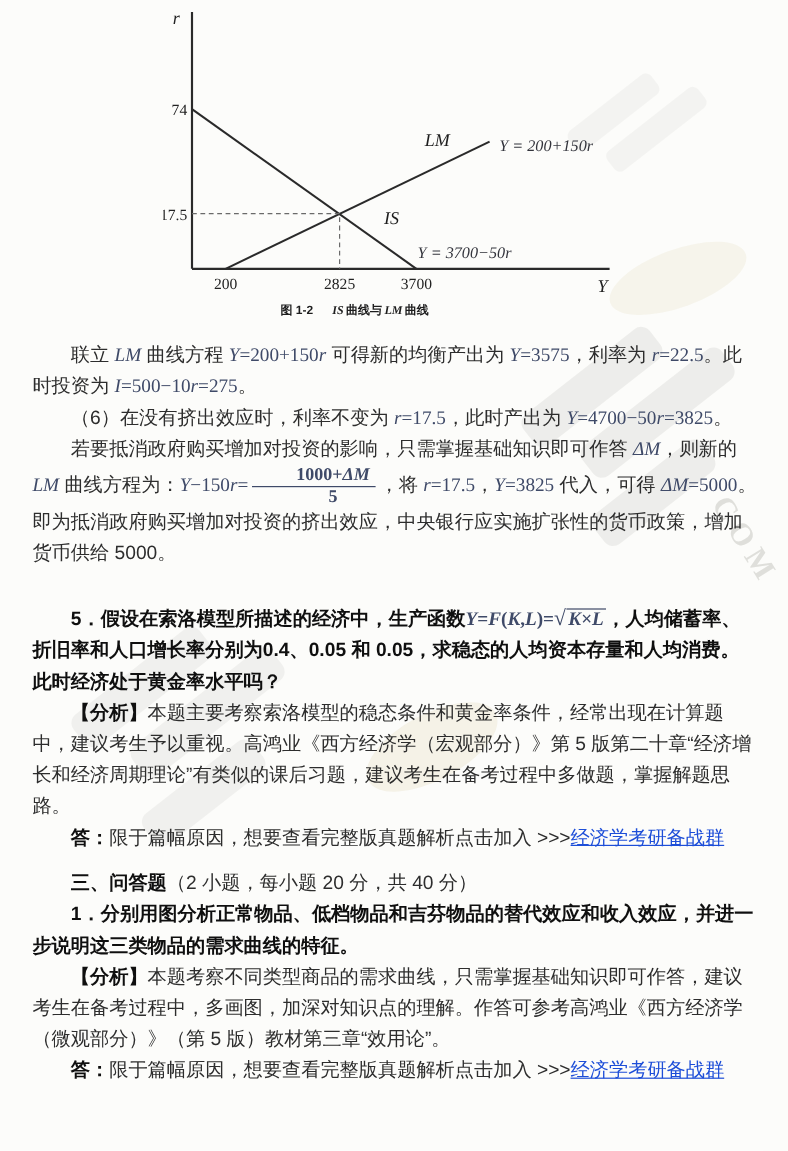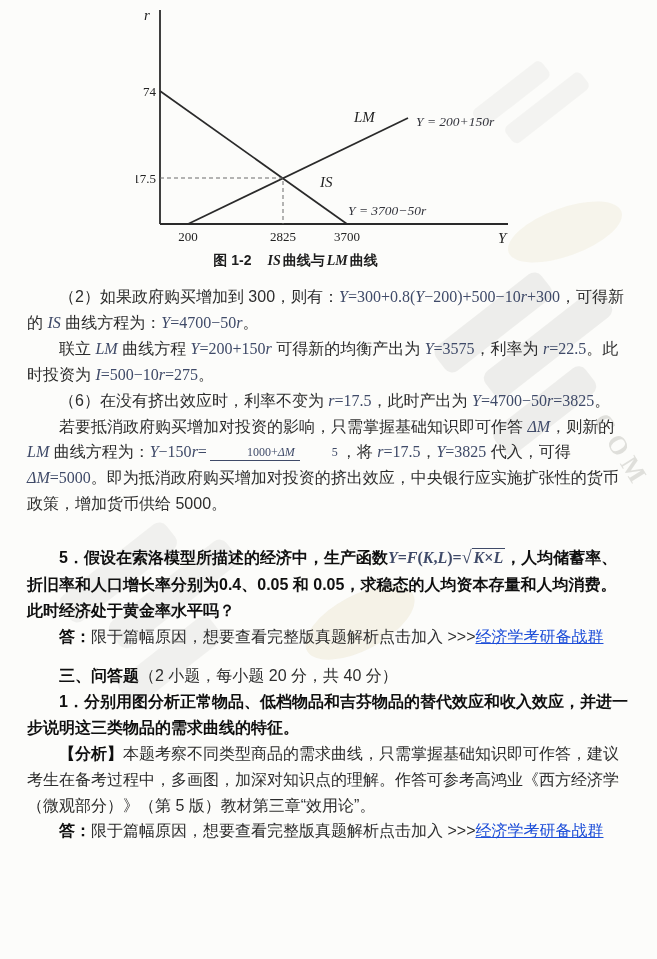--- a/index.html
+++ b/index.html
@@ -9,35 +9,35 @@
   
   .figure-wrap{position:absolute;left:136px;top:4px;width:400px;}
   .axis{stroke:#2a2a2a;stroke-width:1.8;fill:none;}
   .curve{stroke:#2a2a2a;stroke-width:1.7;fill:none;}
   .dash{stroke:#6a6a6a;stroke-width:1;stroke-dasharray:4 3;fill:none;}
   .ax-lab{font:italic 15px "Liberation Serif",serif;fill:#222;}
   .tick{font:13px "Liberation Serif",serif;fill:#222;}
   .curve-lab{font:italic 15px "Liberation Serif",serif;fill:#1e1e1e;}
   .eq{font:italic 13.5px "Liberation Serif",serif;fill:#33343c;}
   .caption{position:absolute;left:0;top:252px;width:591px;text-align:center;
-           font-size:14px;color:#1d1d1d;font-weight:700;}
+           font-size:10px;color:#1d1d1d;font-weight:700;}
   .cap-math{font-family:"Liberation Serif",serif;font-style:italic;font-weight:700;margin:0 2px;}
   .cap-pre{margin-right:14px;}
 
   
   .doc-body{position:absolute;left:27px;top:284px;width:605px;}
   .para{margin:0;text-indent:2em;font-size:16px;line-height:1.62;color:#2d2d2d;}
   .para.q{font-weight:700;color:#0f0f0f;}
   .p-gap-md{margin-top:26px;}
   .p-gap-sm{margin-top:13px;}
   .seg-bold{font-weight:700;color:#0f0f0f;}
   .seg-formula{font-family:"Liberation Serif",serif;color:#3f4a68;white-space:nowrap;}
   .seg-formula i{font-style:italic;}
-  .frac{display:inline-flex;flex-direction:row;text-align:center;vertical-align:middle;
-        line-height:1.15;margin:0 3px;font-size:12px;}
+  .frac{display:inline-flex;flex-direction:column;text-align:center;vertical-align:middle;
+        line-height:1.15;margin:0 3px;font-size:15px;font-weight:bold;}
   .frac .num{display:block;border-bottom:1px solid #3f4a68;padding:0 5px;}
   .frac .den{display:block;}
   .sqrt-sign{font-size:18px;}
   .rad{border-top:1.6px solid #3f4a68;padding:0 2px;}
   .doc-link{color:#1d4ed8;text-decoration:underline;cursor:pointer;}
 
   
   .wm{position:absolute;pointer-events:none;z-index:0;}
   .doc-body,.figure-wrap,.caption{z-index:1;}
   .wm-com{font:700 26px "Liberation Serif",serif;color:#c9c9c3;opacity:.55;
@@ -99,28 +99,28 @@
       <text class="curve-lab" x="184" y="183">IS</text>
       <text class="eq" x="212" y="211">Y = 3700−50r</text>
     </svg>
   </div>
 
   <div class="caption">
     <span class="cap-pre">图 1-2</span><span class="cap-math">IS</span><span>曲线与</span><span class="cap-math">LM</span><span>曲线</span>
   </div>
 
   <div class="doc-body" id="doc-body">
-      <p class="para "><span class="seg-text">（2）如果政府购买增加到 300，则有：</span><span class="seg-formula"><i>Y</i>=300+0.8(<i>Y</i>−200)+500−10<i>r</i>+300</span><span class="seg-text">，可得新的 </span><span class="seg-formula"><i>IS</i></span><span class="seg-text"> 曲线方程为：</span><span class="seg-formula"><i>Y</i>=4700−50<i>r</i></span><span class="seg-text">。</span></p>
       <p class="para "><span class="seg-text">联立 </span><span class="seg-formula"><i>LM</i></span><span class="seg-text"> 曲线方程 </span><span class="seg-formula"><i>Y</i>=200+150<i>r</i></span><span class="seg-text"> 可得新的均衡产出为 </span><span class="seg-formula"><i>Y</i>=3575</span><span class="seg-text">，利率为 </span><span class="seg-formula"><i>r</i>=22.5</span><span class="seg-text">。此时投资为 </span><span class="seg-formula"><i>I</i>=500−10<i>r</i>=275</span><span class="seg-text">。</span></p>
       <p class="para "><span class="seg-text">（6）在没有挤出效应时，利率不变为 </span><span class="seg-formula"><i>r</i>=17.5</span><span class="seg-text">，此时产出为 </span><span class="seg-formula"><i>Y</i>=4700−50<i>r</i>=3825</span><span class="seg-text">。</span></p>
       <p class="para "><span class="seg-text">若要抵消政府购买增加对投资的影响，只需掌握基础知识即可作答 </span><span class="seg-formula"><i>ΔM</i></span><span class="seg-text">，则新的 </span><span class="seg-formula"><i>LM</i></span><span class="seg-text"> 曲线方程为：</span><span class="seg-formula"><i>Y</i>−150<i>r</i>=<span class="frac">
             <span class="num">1000+<i>ΔM</i></span>
             <span class="den">5</span>
           </span></span><span class="seg-text">，将 </span><span class="seg-formula"><i>r</i>=17.5</span><span class="seg-text">，</span><span class="seg-formula"><i>Y</i>=3825</span><span class="seg-text"> 代入，可得 </span><span class="seg-formula"><i>ΔM</i>=5000</span><span class="seg-text">。即为抵消政府购买增加对投资的挤出效应，中央银行应实施扩张性的货币政策，增加货币供给 5000。</span></p>
       <p class="para q p-gap-md"><span class="seg-bold">5．假设在索洛模型所描述的经济中，生产函数</span><span class="seg-formula"><i>Y</i>=<i>F</i>(<i>K</i>,<i>L</i>)=<span class="sqrt-sign">√</span><span class="rad"><i>K</i>×<i>L</i></span></span><span class="seg-bold">，人均储蓄率、折旧率和人口增长率分别为0.4、0.05 和 0.05，求稳态的人均资本存量和人均消费。此时经济处于黄金率水平吗？</span></p>
+      <p class="para "><span class="seg-bold">【分析】</span><span class="seg-text">本题主要考察索洛模型的稳态条件和黄金率条件，经常出现在计算题中，建议考生予以重视。高鸿业《西方经济学（宏观部分）》第 5 版第二十章“经济增长和经济周期理论”有类似的课后习题，建议考生在备考过程中多做题，掌握解题思路。</span></p>
       <p class="para "><span class="seg-bold">答：</span><span class="seg-text">限于篇幅原因，想要查看完整版真题解析点击加入 &gt;&gt;&gt;</span><a class="doc-link" href="#">经济学考研备战群</a></p>
       <p class="para p-gap-sm"><span class="seg-bold">三、问答题</span><span class="seg-text">（2 小题，每小题 20 分，共 40 分）</span></p>
       <p class="para q"><span class="seg-bold">1．分别用图分析正常物品、低档物品和吉芬物品的替代效应和收入效应，并进一步说明这三类物品的需求曲线的特征。</span></p>
       <p class="para "><span class="seg-bold">【分析】</span><span class="seg-text">本题考察不同类型商品的需求曲线，只需掌握基础知识即可作答，建议考生在备考过程中，多画图，加深对知识点的理解。作答可参考高鸿业《西方经济学（微观部分）》（第 5 版）教材第三章“效用论”。</span></p>
       <p class="para "><span class="seg-bold">答：</span><span class="seg-text">限于篇幅原因，想要查看完整版真题解析点击加入 &gt;&gt;&gt;</span><a class="doc-link" href="#">经济学考研备战群</a></p>
     </div>
 
 </div>
 
 </body></html>

